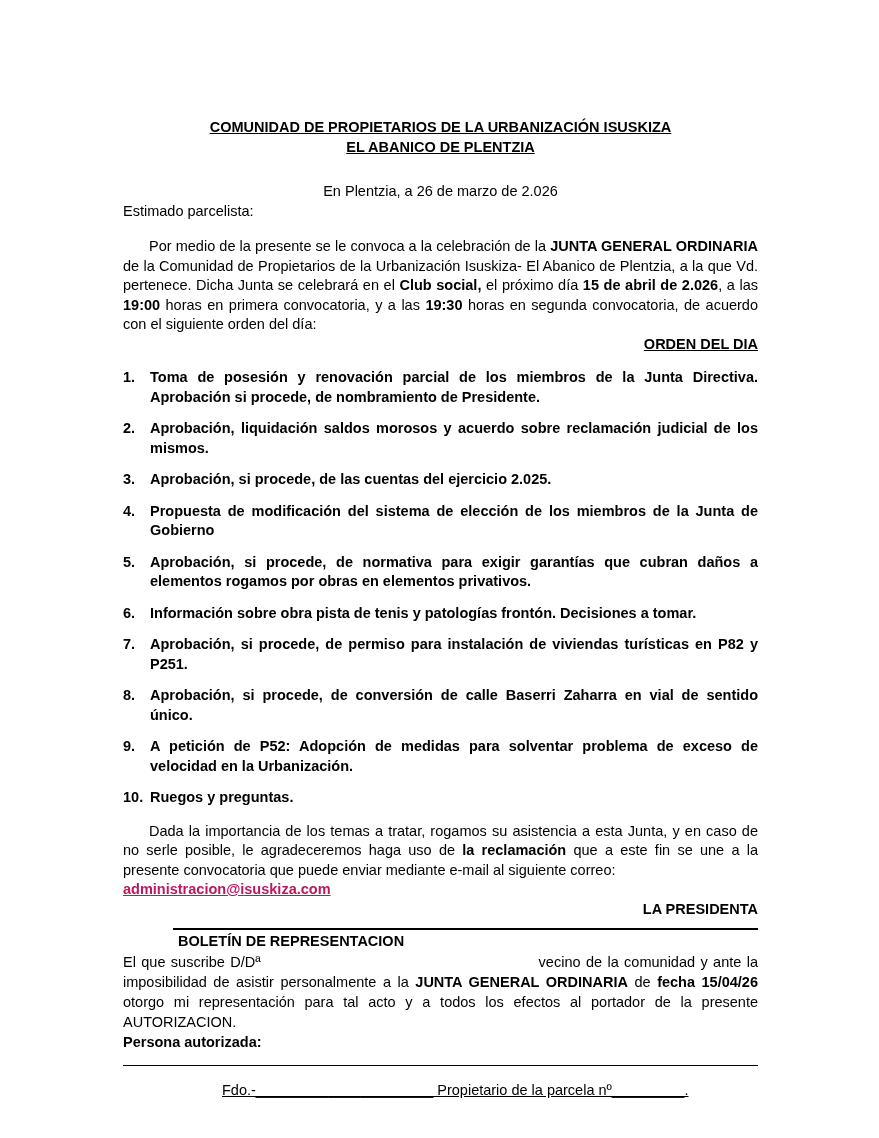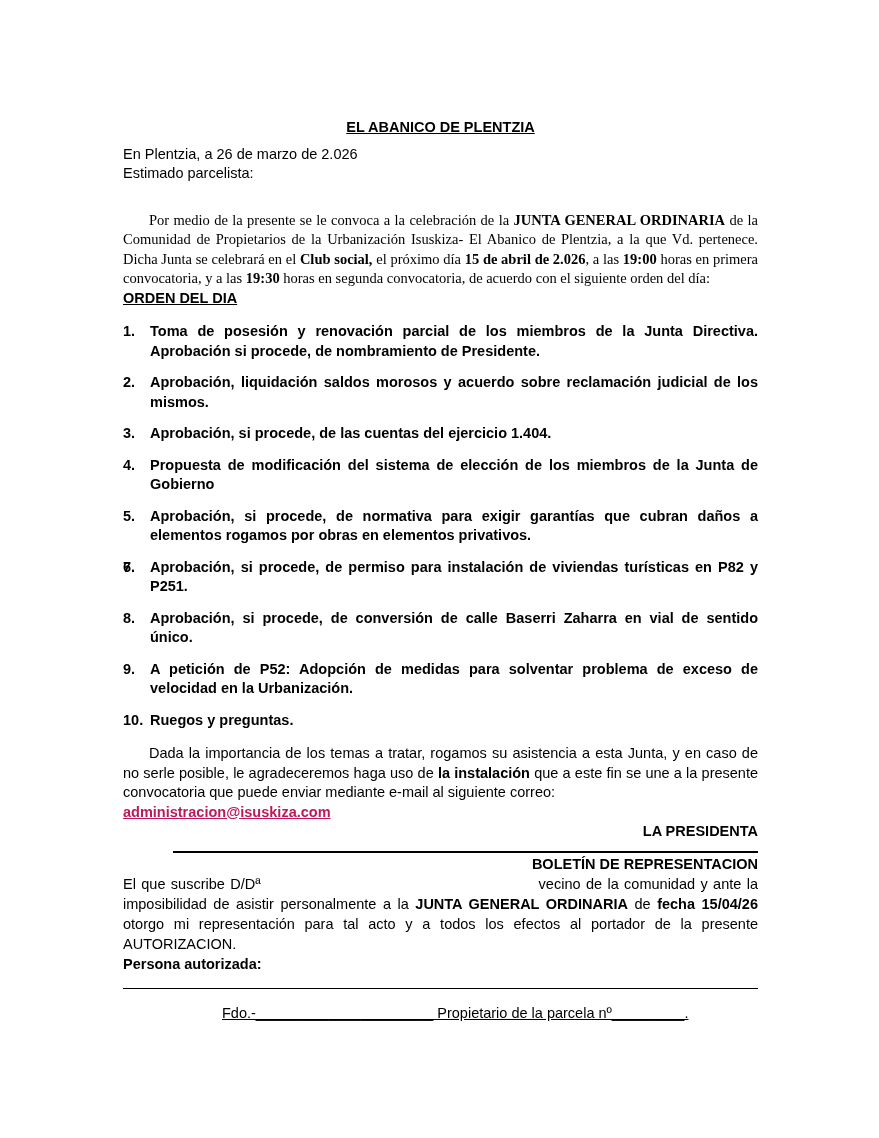--- a/index.html
+++ b/index.html
@@ -12,74 +12,75 @@
     font-family: "Liberation Sans", sans-serif;
     font-size: 14.5px;
     line-height: 19.5px;
     box-sizing: border-box;
     padding: 118px 121px 0 123px;
     overflow: hidden;
   }
   .b { font-weight: bold; }
   p { margin: 0; }
   .doc-title { font-weight: bold; text-decoration: underline; text-align: center; }
-  .date-line { text-align: left; margin-top: 7px; }
+  .date-line { text-align: center; margin-top: 25px; }
   .salutation { margin-top: 0; }
-  .intro { margin-top: 27px; text-indent: 26px; text-align: justify; font-family: Liberation Serif, serif; }
-  .orden-title { font-weight: bold; text-decoration: underline; text-align: left; }
+  .intro { margin-top: 16px; text-indent: 26px; text-align: justify; }
+  .orden-title { font-weight: bold; text-decoration: underline; text-align: right; }
   .agenda { margin-top: 14px; }
   .agenda-item {
     position: relative;
     padding-left: 27px;
     font-weight: bold;
     text-align: justify;
     margin-bottom: 12px;
   }
   .agenda-item .num { position: absolute; left: 0; top: 0; }
   .closing { margin-top: 14px; text-indent: 26px; text-align: justify; }
   .email-line { margin-top: 0; }
   .email-link { color: #be185d; font-weight: bold; text-decoration: underline; }
   .presidenta { text-align: right; font-weight: bold; }
   .sep-line { border-top: 2px solid #000; margin-left: 50px; margin-top: 9px; }
-  .boletin-title { font-weight: bold; margin-left: 55px; margin-top: 2px; text-align: right; }
+  .boletin-title { font-weight: bold; margin-left: 55px; margin-top: 2px; }
   .boletin-note { font-style: italic; text-align: center; }
   .boletin-body { text-align: justify; line-height: 20px; }
   .name-gap { display: inline-block; width: 278px; }
   .persona { font-weight: bold; line-height: 21.5px; }
   .sign-line { border-top: 1.5px solid #000; margin-top: 12px; }
   .fdo-line { margin-left: 99px; margin-top: 15px; text-decoration: underline; }
 </style>
 </head>
 <body>
 
 <div class="page">
 
+  <p class="doc-title">COMUNIDAD DE PROPIETARIOS DE LA URBANIZACIÓN ISUSKIZA</p>
   <p class="doc-title">EL ABANICO DE PLENTZIA</p>
 
   <p class="date-line">En Plentzia, a 26 de marzo de 2.026</p>
   <p class="salutation">Estimado parcelista:</p>
 
   <p class="intro"><span>Por medio de la presente se le convoca a la celebración de la </span><span class="b">JUNTA GENERAL ORDINARIA</span><span> de la Comunidad de Propietarios de la Urbanización Isuskiza- El Abanico de Plentzia, a la que Vd. pertenece. Dicha Junta se celebrará en el </span><span class="b">Club social,</span><span> el próximo día  </span><span class="b">15 de abril de 2.026</span><span>, a las </span><span class="b">19:00</span><span> horas en primera convocatoria, y a las </span><span class="b">19:30</span><span> horas en segunda convocatoria, de acuerdo con el siguiente orden del día:</span></p>
 
   <p class="orden-title">ORDEN DEL DIA</p>
 
   <div class="agenda">
     <div class="agenda-item"><span class="num">1.</span><span>Toma de posesión y renovación parcial de los miembros de la Junta Directiva. Aprobación si procede, de nombramiento de Presidente.</span></div>
     <div class="agenda-item"><span class="num">2.</span><span>Aprobación, liquidación saldos morosos y acuerdo sobre reclamación judicial de los mismos.</span></div>
-    <div class="agenda-item"><span class="num">3.</span><span>Aprobación, si procede, de las cuentas del ejercicio 1.404.</span></div>
+    <div class="agenda-item"><span class="num">3.</span><span>Aprobación, si procede, de las cuentas del ejercicio 2.025.</span></div>
     <div class="agenda-item"><span class="num">4.</span><span>Propuesta de modificación del sistema de elección de los miembros de la Junta de Gobierno</span></div>
     <div class="agenda-item"><span class="num">5.</span><span>Aprobación, si procede, de normativa para exigir garantías que cubran daños a elementos rogamos por obras en elementos privativos.</span></div>
-    <div class="agenda-item"><span class="num">6.</span></div>
+    <div class="agenda-item"><span class="num">6.</span><span>Información sobre obra pista de tenis y patologías frontón. Decisiones a tomar.</span></div>
     <div class="agenda-item"><span class="num">7.</span><span>Aprobación, si procede, de permiso para instalación de viviendas turísticas en P82 y P251.</span></div>
     <div class="agenda-item"><span class="num">8.</span><span>Aprobación, si procede, de conversión de calle Baserri Zaharra en vial de sentido único.</span></div>
     <div class="agenda-item"><span class="num">9.</span><span>A petición de P52: Adopción de medidas para solventar problema de exceso de velocidad en la Urbanización.</span></div>
     <div class="agenda-item"><span class="num">10.</span><span>Ruegos y preguntas.</span></div>
   </div>
 
-  <p class="closing"><span>Dada la importancia de los temas a tratar, rogamos su asistencia a esta Junta, y en caso de no serle posible, le agradeceremos haga uso de </span><span class="b">la instalación</span><span> que a este fin se une a la presente convocatoria que puede enviar mediante e-mail al siguiente correo:</span></p>
+  <p class="closing"><span>Dada la importancia de los temas a tratar, rogamos su asistencia a esta Junta, y en caso de no serle posible, le agradeceremos haga uso de </span><span class="b">la reclamación</span><span> que a este fin se une a la presente convocatoria que puede enviar mediante e-mail al siguiente correo:</span></p>
 
   <p class="email-line"><a href="#" class="email-link">administracion@isuskiza.com</a></p>
 
   <p class="presidenta">LA PRESIDENTA</p>
 
   <div class="sep-line"></div>
 
   <p class="boletin-title">BOLETÍN DE REPRESENTACION</p>
 
   <p class="boletin-body"><span>El que suscribe D/Dª</span><span class="name-gap"></span><span>vecino de la comunidad y ante la imposibilidad de asistir personalmente a la </span><span class="b">JUNTA GENERAL ORDINARIA</span><span> de </span><span class="b">fecha  15/04/26</span><span> otorgo mi representación para tal acto y a todos los efectos al portador de la presente AUTORIZACION.</span></p>

